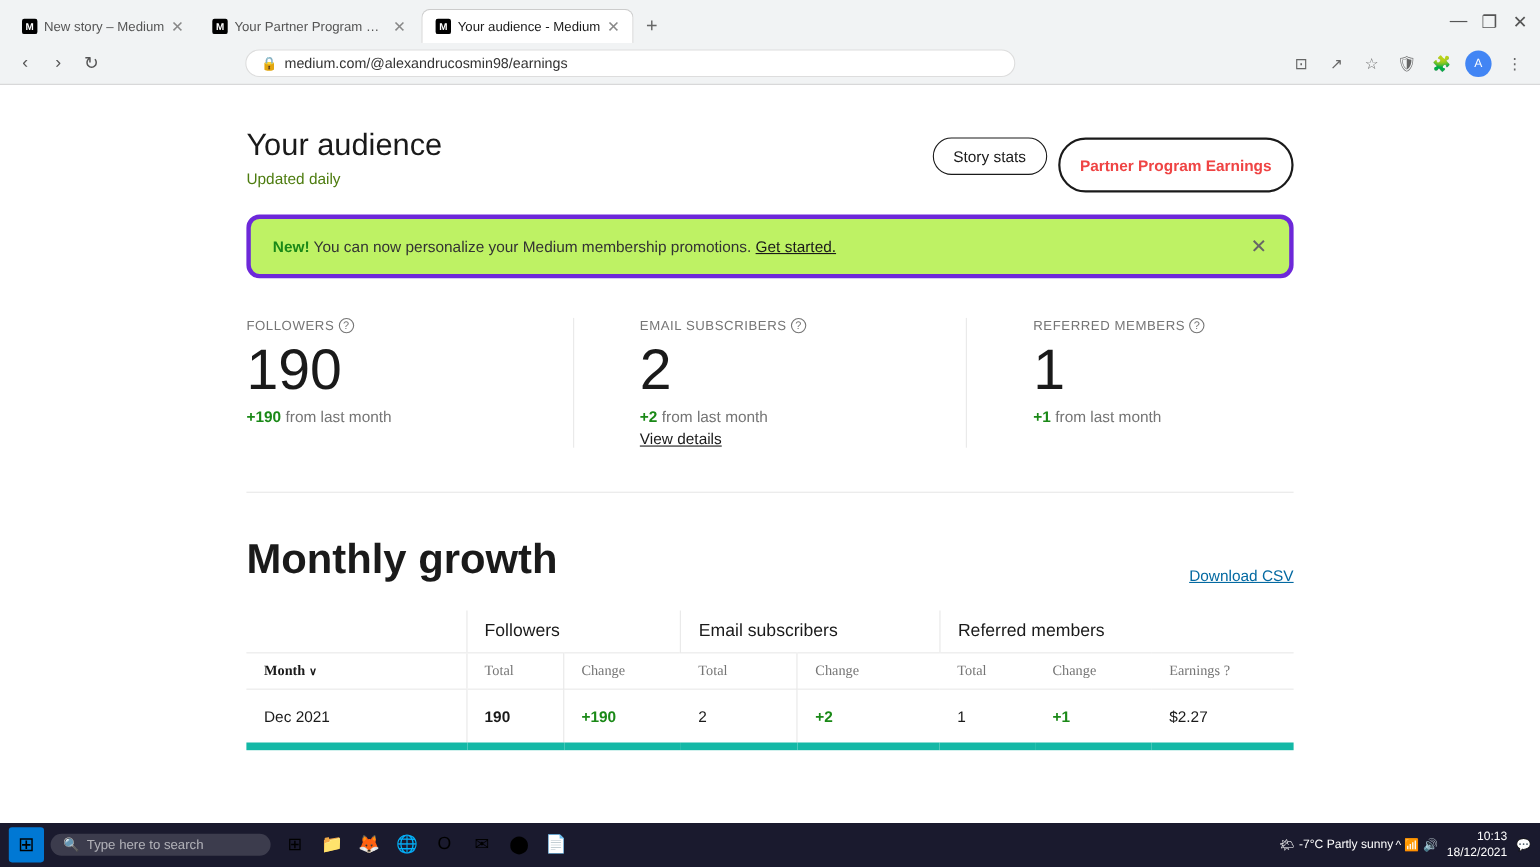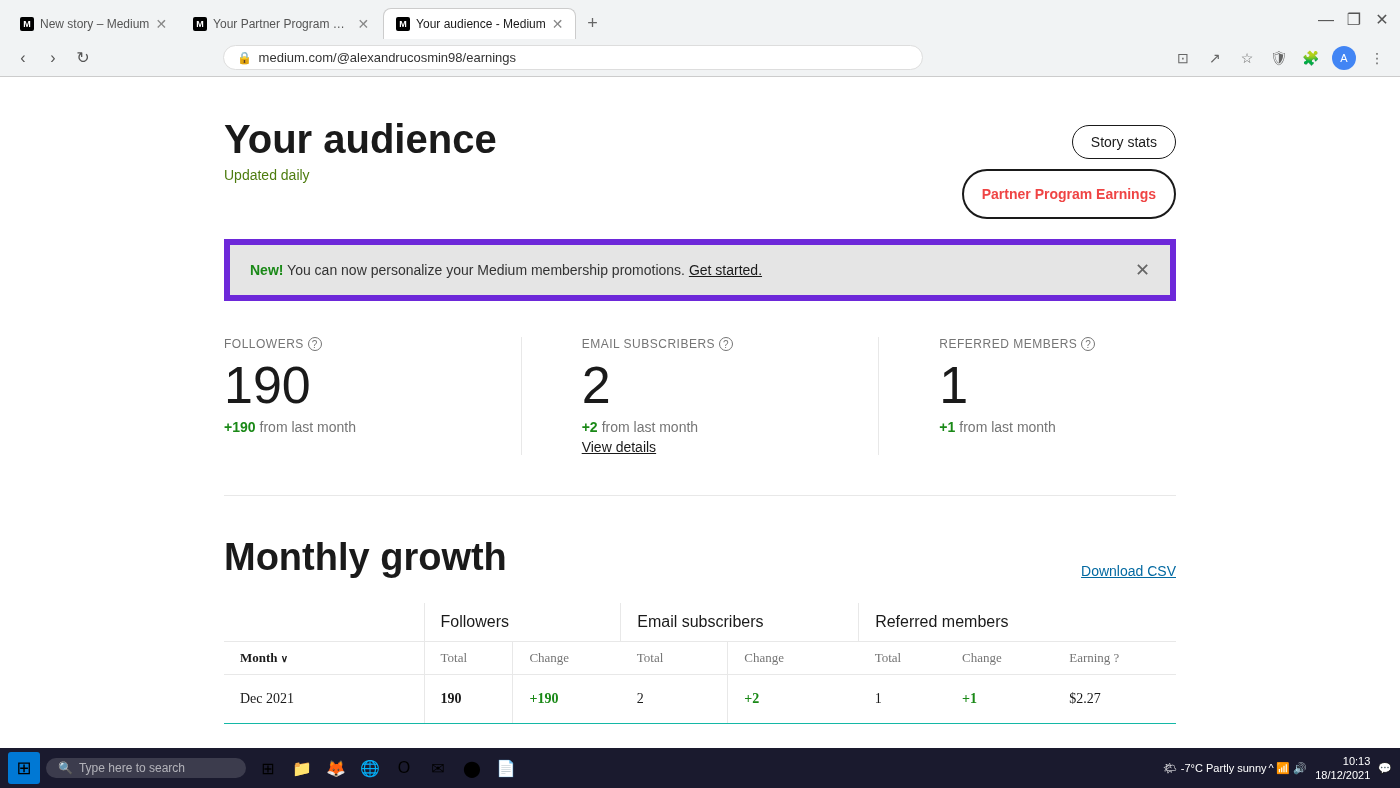--- a/index.html
+++ b/index.html
@@ -141,36 +141,35 @@
       padding: 40px 24px;
     }
 
     .page-header {
       display: flex;
       align-items: flex-start;
       justify-content: space-between;
       margin-bottom: 20px;
     }
     .page-title {
-      font-size: 40px;
-      font-weight: 700;
+      font-size: 28px;
+      font-weight: 400;
       color: #1a1a1a;
       line-height: 1.1;
     }
     .page-subtitle {
       font-size: 14px;
       color: #4d7c0f;
       margin-top: 6px;
     }
     .header-buttons {
       display: flex;
       gap: 10px;
-      align-items: flex-end;
+      align-items: flex-start;
       padding-top: 8px;
-      flex-direction: column;
     }
     .btn-outline {
       border: 1px solid #1a1a1a;
       border-radius: 100px;
       padding: 8px 18px;
       font-size: 14px;
       background: transparent;
       cursor: pointer;
       color: #1a1a1a;
     }
@@ -180,23 +179,23 @@
       padding: 15px 18px;
       font-size: 14px;
       background: transparent;
       cursor: pointer;
       color: #ef4444;
       font-weight: 700;
     }
 
     
     .notification-banner {
-      background: #e5e5e5;
-      border: 6px solid #6d28d9;
-      border-radius: 0;
+      background: #bef264;
+      border: 4px solid #6d28d9;
+      border-radius: 12px;
       padding: 14px 20px;
       display: flex;
       align-items: center;
       justify-content: space-between;
       margin-bottom: 36px;
     }
     .notification-text {
       font-size: 14px;
       color: #333;
     }
@@ -333,22 +332,21 @@
       color: #1a1a1a;
     }
     .sort-icon {
       font-size: 10px;
       color: #1a1a1a;
     }
     .table-row td {
       padding: 16px 16px;
       font-size: 14px;
       color: #1a1a1a;
-      border-bottom: 1px solid #14b8a6;
-      font-family: Liberation Serif, serif;
+      border-bottom: 7px solid #14b8a6;
     }
     .table-row td.positive {
       color: #1a8917;
       font-weight: 600;
     }
     .table-row td.bold {
       font-weight: 700;
     }
     .col-group-followers {
       border-left: 1px solid #e8e8e8;
@@ -569,21 +567,21 @@
           <span>Month</span>
           <span class="sort-icon"> ∨</span>
         </th>
         <th class="col-group-followers">Total</th>
         <th>Change</th>
         <th class="col-group-email">Total</th>
         <th>Change</th>
         <th>Total</th>
         <th>Change</th>
         <th>
-          <span>Earning</span>
+          <span>Earnings</span>
           <span class="help-icon" style="display:inline-flex;">?</span>
         </th>
       </tr>
     </thead>
     <tbody>
       <tr class="table-row">
         <td>Dec 2021</td>
         <td class="bold col-group-followers">190</td>
         <td class="positive">+190</td>
         <td class="col-group-email">2</td>

